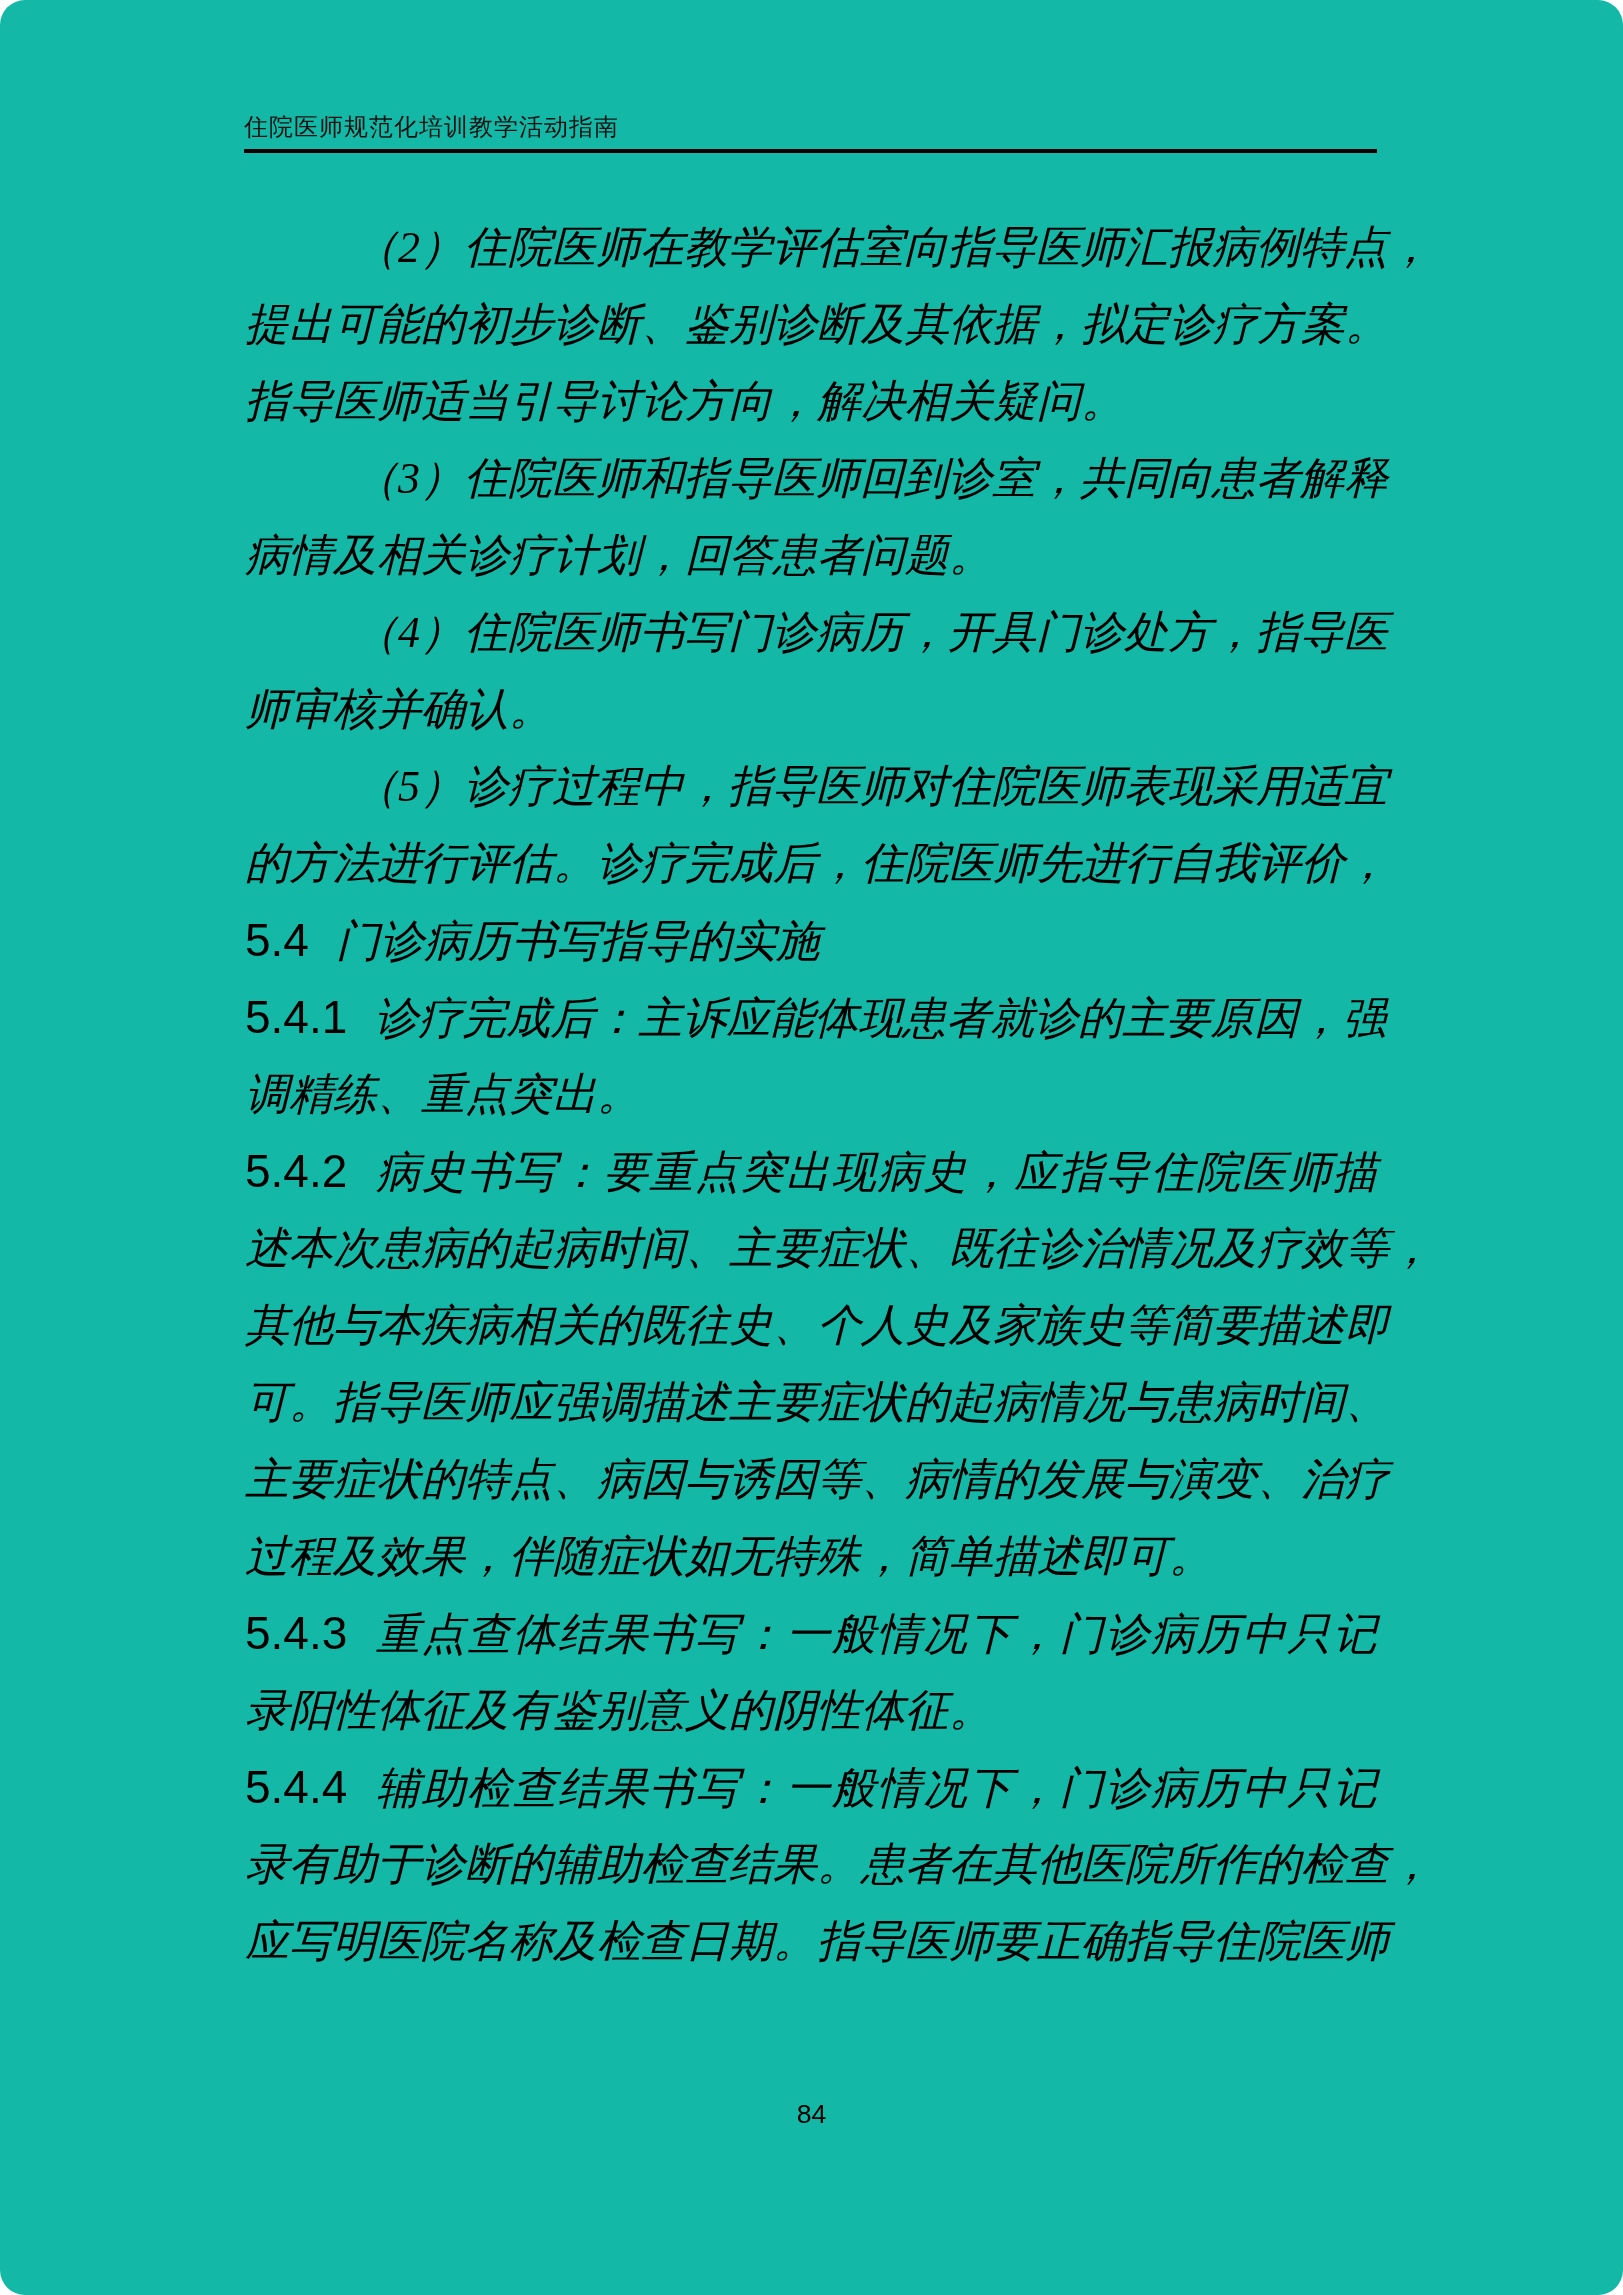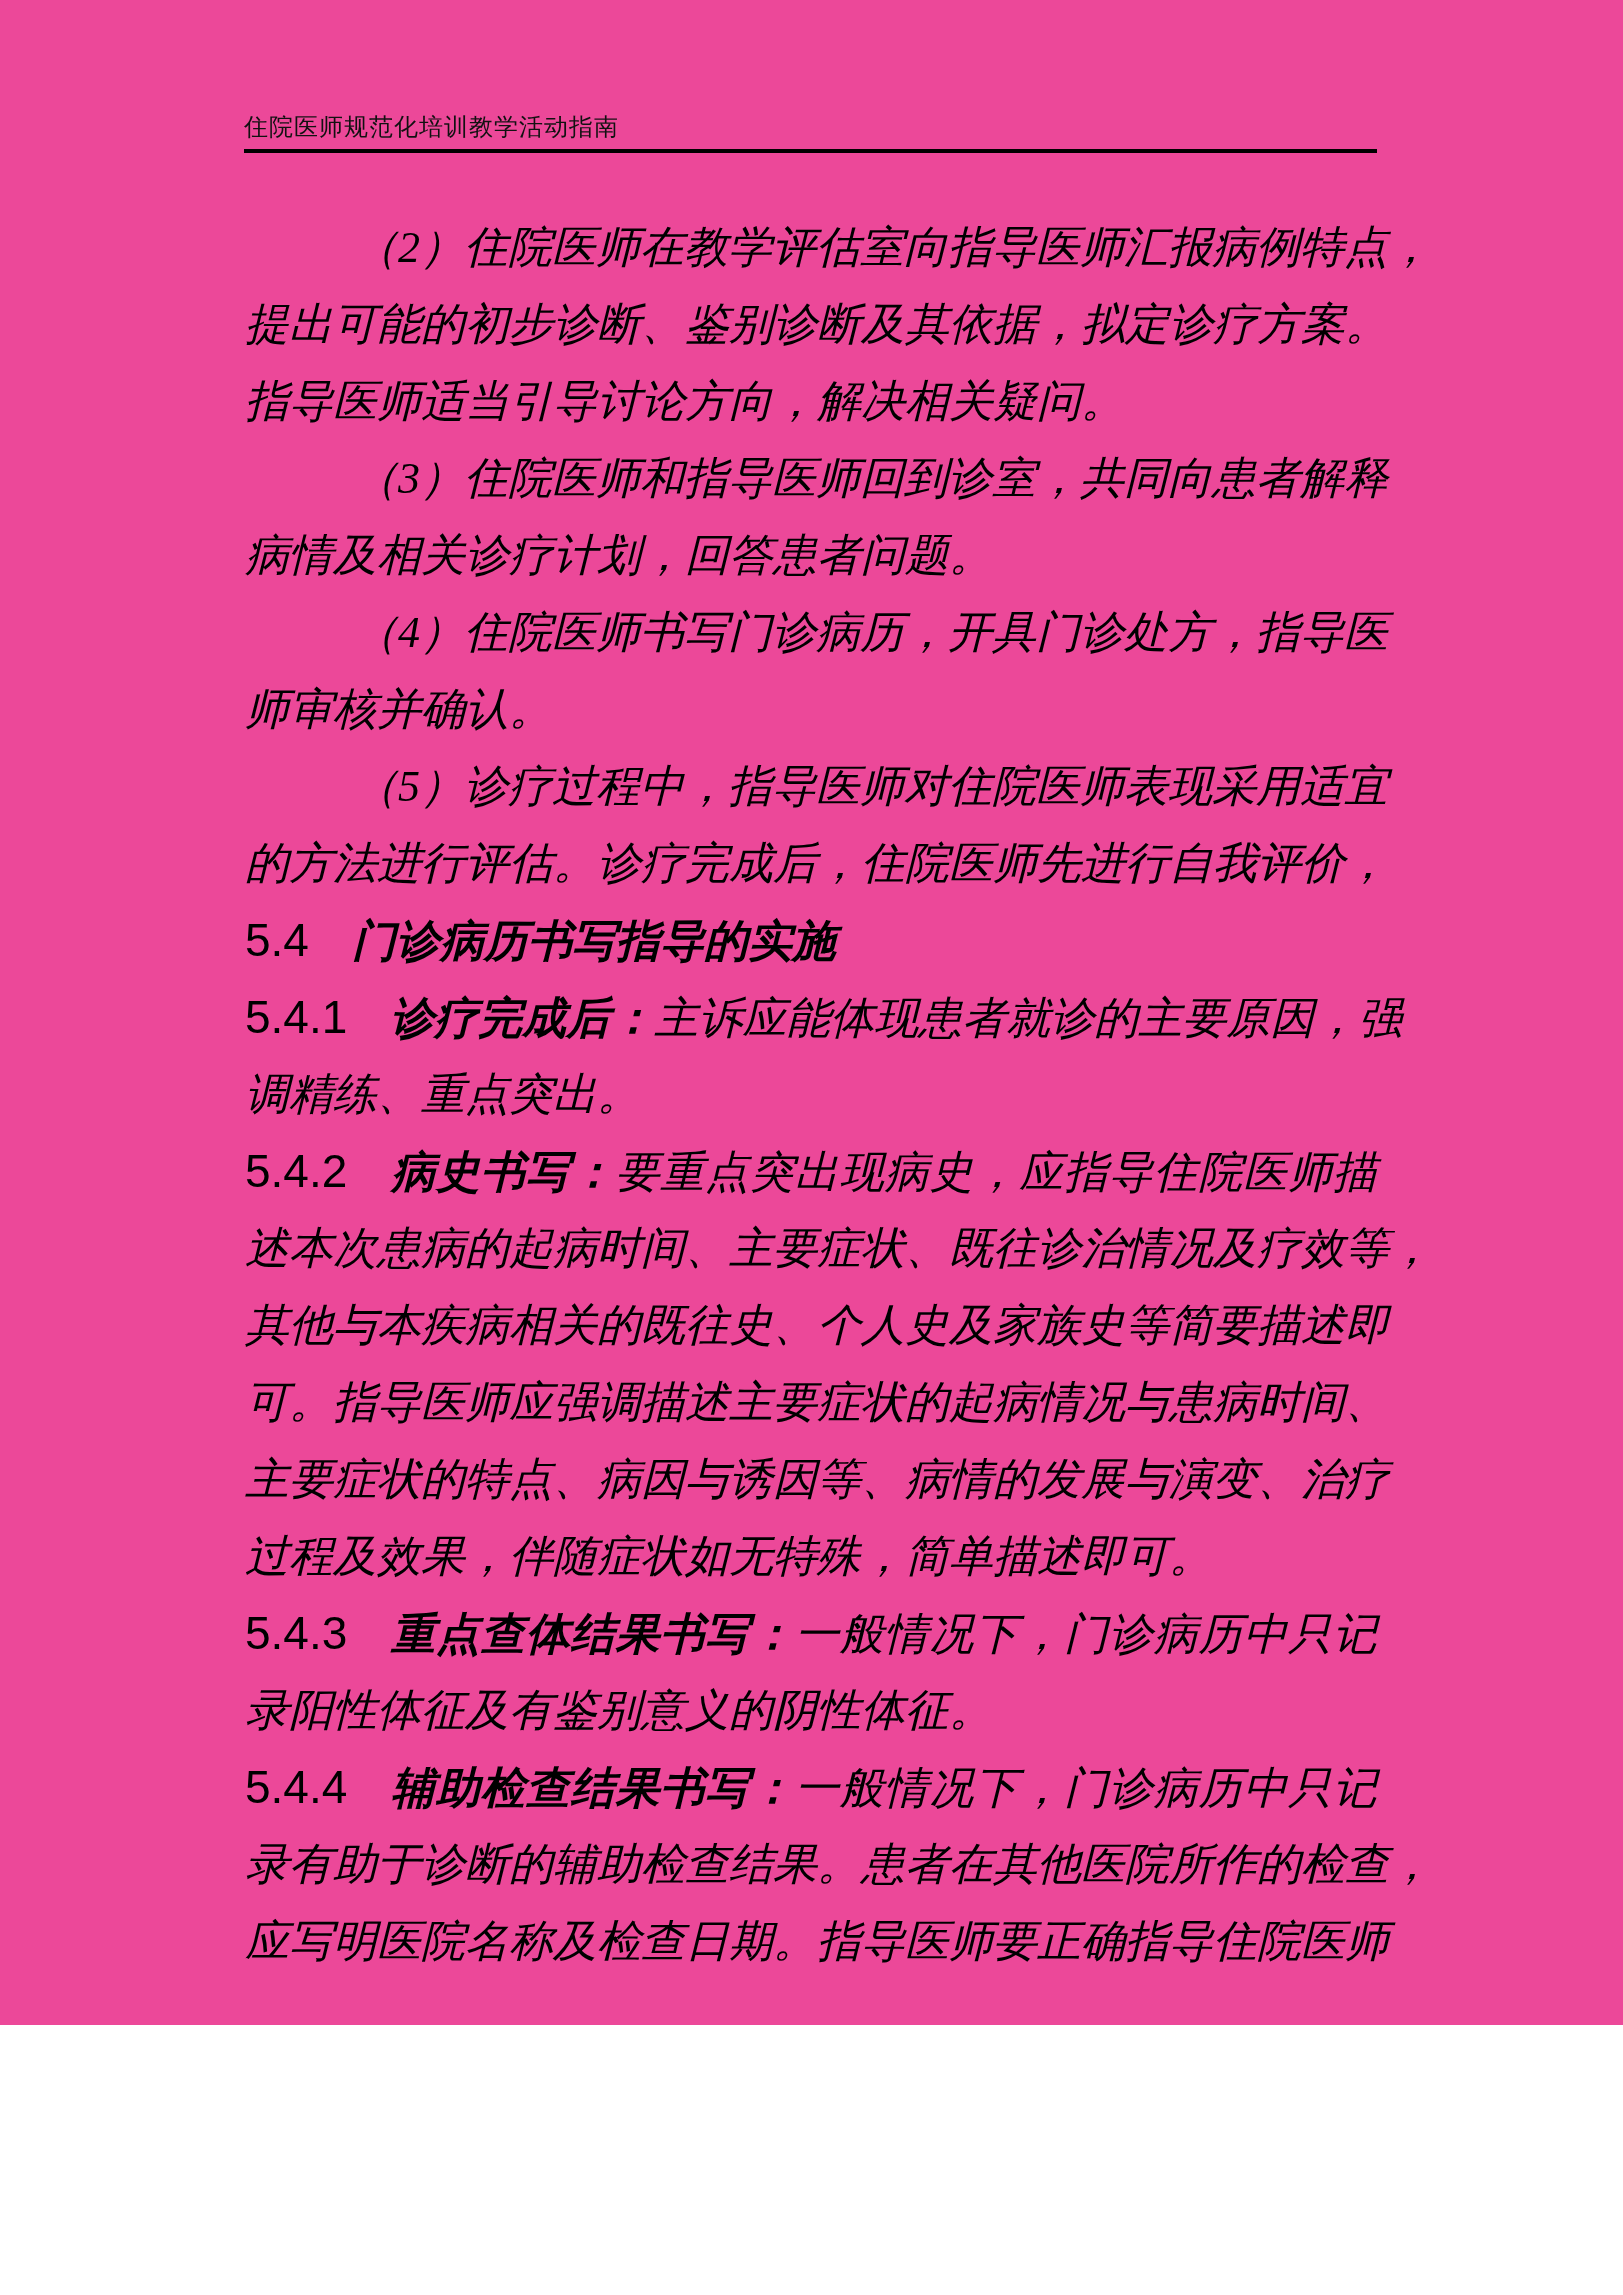--- a/index.html
+++ b/index.html
@@ -3,25 +3,26 @@
 <meta charset="utf-8">
 <style>
   html, body {
     margin: 0;
     padding: 0;
     background: #ffffff;
   }
   .page {
     position: relative;
     width: 1623px;
-    height: 2025px;
-    background: #ec4899;
+    height: 2295px;
+    background: #14b8a6;
     color: #000000;
     overflow: hidden;
     font-family: "Liberation Serif", serif;
+    border-radius: 25px;
   }
   .header-title {
     position: absolute;
     left: 244px;
     top: 111px;
     font-size: 24px;
     letter-spacing: 1px;
     color: #111111;
     white-space: nowrap;
   }
@@ -56,22 +57,22 @@
     text-align: right;
     text-align-last: left;
   }
   .h-num {
     font-style: normal;
     font-weight: normal;
     font-family: "Liberation Sans", sans-serif;
     font-size: 46px;
   }
   .h-label {
-    font-weight: bold;
-    margin-left: 43px;
+    font-weight: normal;
+    margin-left: 27px;
   }
   .h-text {
     font-weight: normal;
   }
   .page-number {
     position: absolute;
     left: 0;
     top: 2099px;
     width: 1623px;
     text-align: center;

